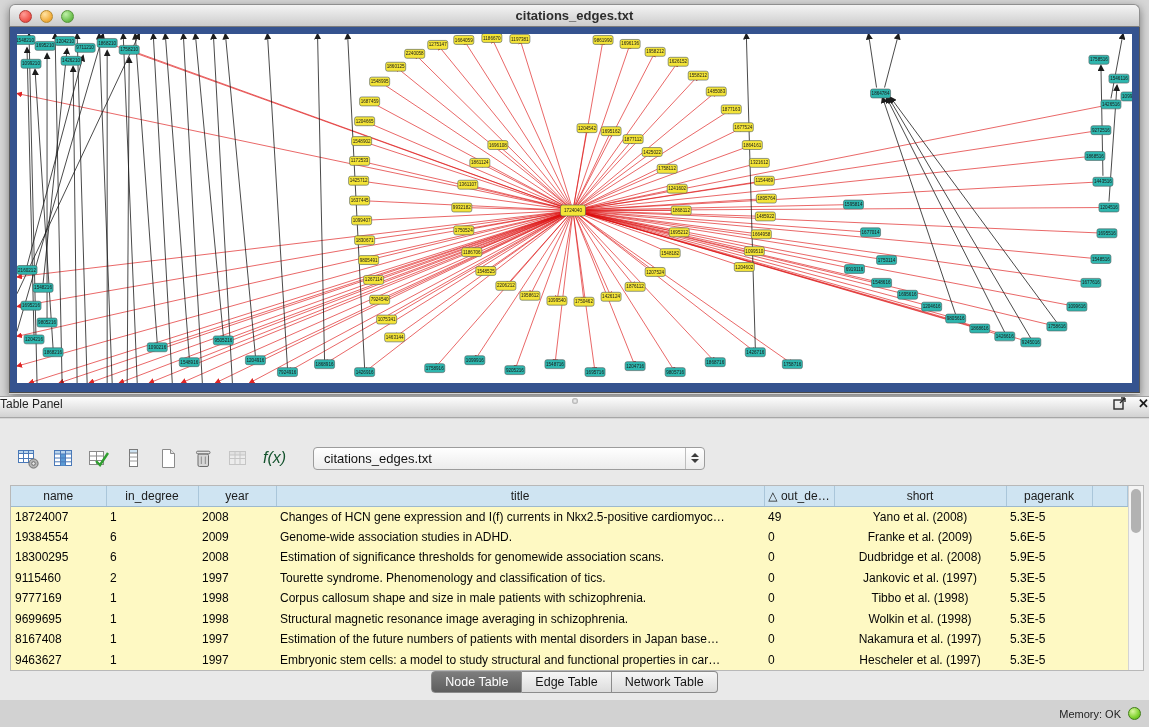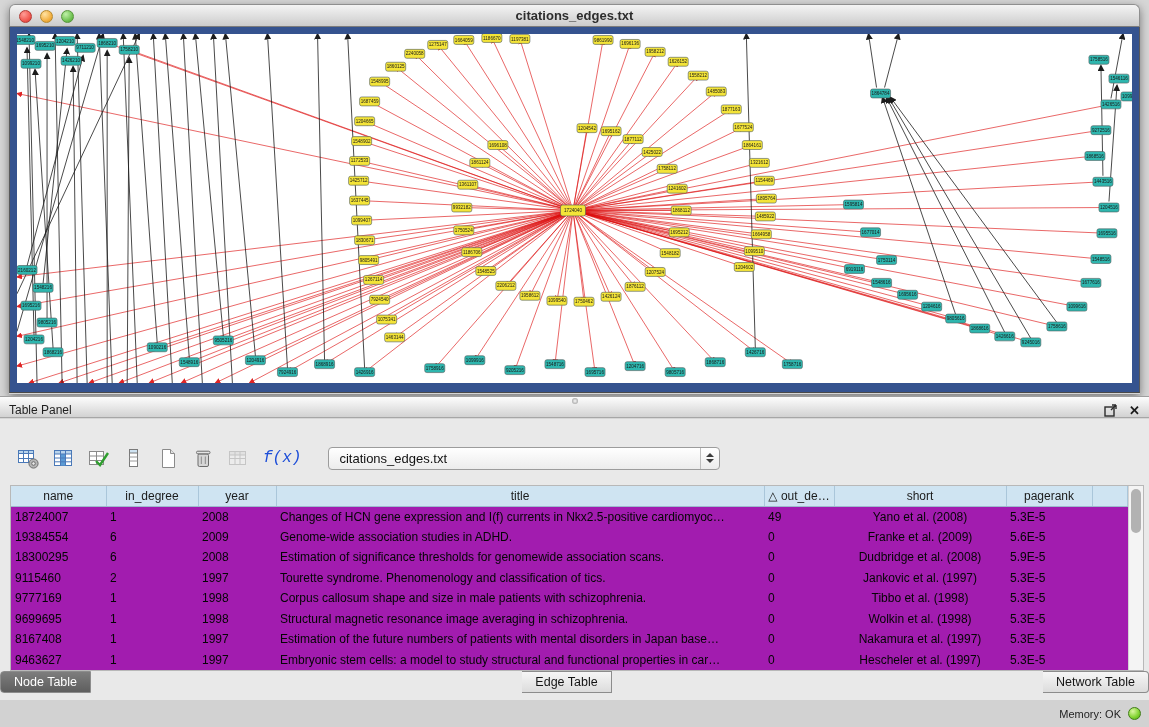--- a/index.html
+++ b/index.html
@@ -26,57 +26,57 @@
   .net-canvas svg { display:block; width:100%; height:100%; }
 
   .red-edge   { stroke:#dc0f0f; stroke-width:0.7; opacity:0.9; }
   .black-edge { stroke:#1c1c1c; stroke-width:0.8; }
   .gnode text { font-family:"Liberation Sans",sans-serif; font-size:4.6px; fill:#1a1a1a; text-anchor:middle; }
 
   
   .table-panel { position:absolute; left:0; top:396px; width:1149px; height:304px; }
   .panel-header { height:22px; background:linear-gradient(#fdfdfd,#d2d2d2);
                   border-top:1px solid #9e9e9e; border-bottom:1px solid #a6a6a6;
-                  display:flex; align-items:flex-end; padding:0 9px; position:relative; }
+                  display:flex; align-items:flex-start; padding:0 0; position:relative; }
   .panel-title { font-size:12px; color:#1f1f1f; }
   .panel-grip { position:absolute; left:50%; top:1px; width:6px; height:6px; margin-left:-3px;
                 border-radius:50%; background:radial-gradient(#fafafa,#8d8d8d); }
   .hdr-spacer { flex:1; }
   .float-icon { width:13px; height:13px; margin-right:12px; cursor:default; }
   .close-icon { font-size:13px; font-weight:bold; color:#1a1a1a; line-height:13px; cursor:default; }
 
   .panel-body { position:absolute; left:0; top:23px; right:0; bottom:0; background:#e9e9e9; }
 
   .toolbar { position:absolute; left:16px; top:24px; height:30px; display:flex; align-items:center; gap:11px; }
   .tb-icon { width:24px; height:24px; display:flex; align-items:center; justify-content:center; }
-  .fx { font-family:Liberation Mono, monospace; font-style:italic; font-size:16px; color:#1d4ed8; padding:0 2px; }
+  .fx { font-family:Liberation Sans, sans-serif; font-style:italic; font-size:16px; color:#14532d; padding:0 2px; }
   .combo { margin-left:14px; width:392px; height:23px; background:linear-gradient(#ffffff,#ececec);
            border:1px solid #9c9c9c; border-radius:4px; display:flex; align-items:center; position:relative; }
   .combo-text { flex:1; font-size:13px; color:#111; padding-left:10px; }
   .combo-arrows { width:19px; height:100%; border-left:1px solid #bdbdbd; display:flex; flex-direction:column;
                   align-items:center; justify-content:center; gap:2px; }
   .arr { width:0; height:0; border-left:4px solid transparent; border-right:4px solid transparent; }
   .arr.up   { border-bottom:4px solid #3c3c3c; }
   .arr.down { border-top:4px solid #3c3c3c; }
 
   .table-wrap { position:absolute; left:10px; right:5px; top:66px; height:186px;
-                background:#a21caf; border:1px solid #b8b8b8; display:flex; }
+                background:#fef9c3; border:1px solid #b8b8b8; display:flex; }
   .data-table { flex:1; border-collapse:collapse; table-layout:fixed; font-size:12px; }
   .data-table th { height:20px; background:#cfe4f2; border-right:1px solid #aac6da;
                    border-bottom:1px solid #9db9cd; font-weight:normal; color:#1b1b1b;
                    text-align:center; overflow:hidden; white-space:nowrap; }
   .data-table td { height:16px; padding:0 4px; color:#050505; overflow:hidden;
                    white-space:nowrap; text-overflow:ellipsis; }
   .al-left { text-align:left; } .al-center { text-align:center; }
   .col-name{width:95px} .col-in_degree{width:92px} .col-year{width:78px}
   .col-title{width:488px} .col-out_de{width:70px} .col-short{width:172px} .col-pagerank{width:86px}
   .vscroll { width:15px; background:#f4f4f4; border-left:1px solid #d4d4d4; position:relative; }
   .vthumb { position:absolute; left:2px; right:2px; top:3px; height:44px; background:#b2b2b2; border-radius:6px; }
 
-  .tabs { position:absolute; left:0; right:0; bottom:7px; display:flex; justify-content:space-between; }
+  .tabs { position:absolute; left:0; right:0; bottom:7px; display:flex; justify-content:center; }
   .tab { font-size:12.5px; padding:3px 13px; border:1px solid #8c8c8c; border-left-width:0;
          background:linear-gradient(#f6f6f6,#dcdcdc); color:#141414; cursor:default; }
   .tab:first-child { border-left-width:1px; border-radius:4px 0 0 4px; }
   .tab:last-child { border-radius:0 4px 4px 0; }
   .tab.selected { background:linear-gradient(#7d7d7d,#5e5e5e); color:#ffffff; }
 
   
   .statusbar { position:absolute; left:0; top:700px; width:1149px; height:27px; background:#d2d2d2;
                display:flex; align-items:center; justify-content:flex-end; padding-right:8px; gap:7px; }
   .mem-label { font-size:11px; color:#232323; }

